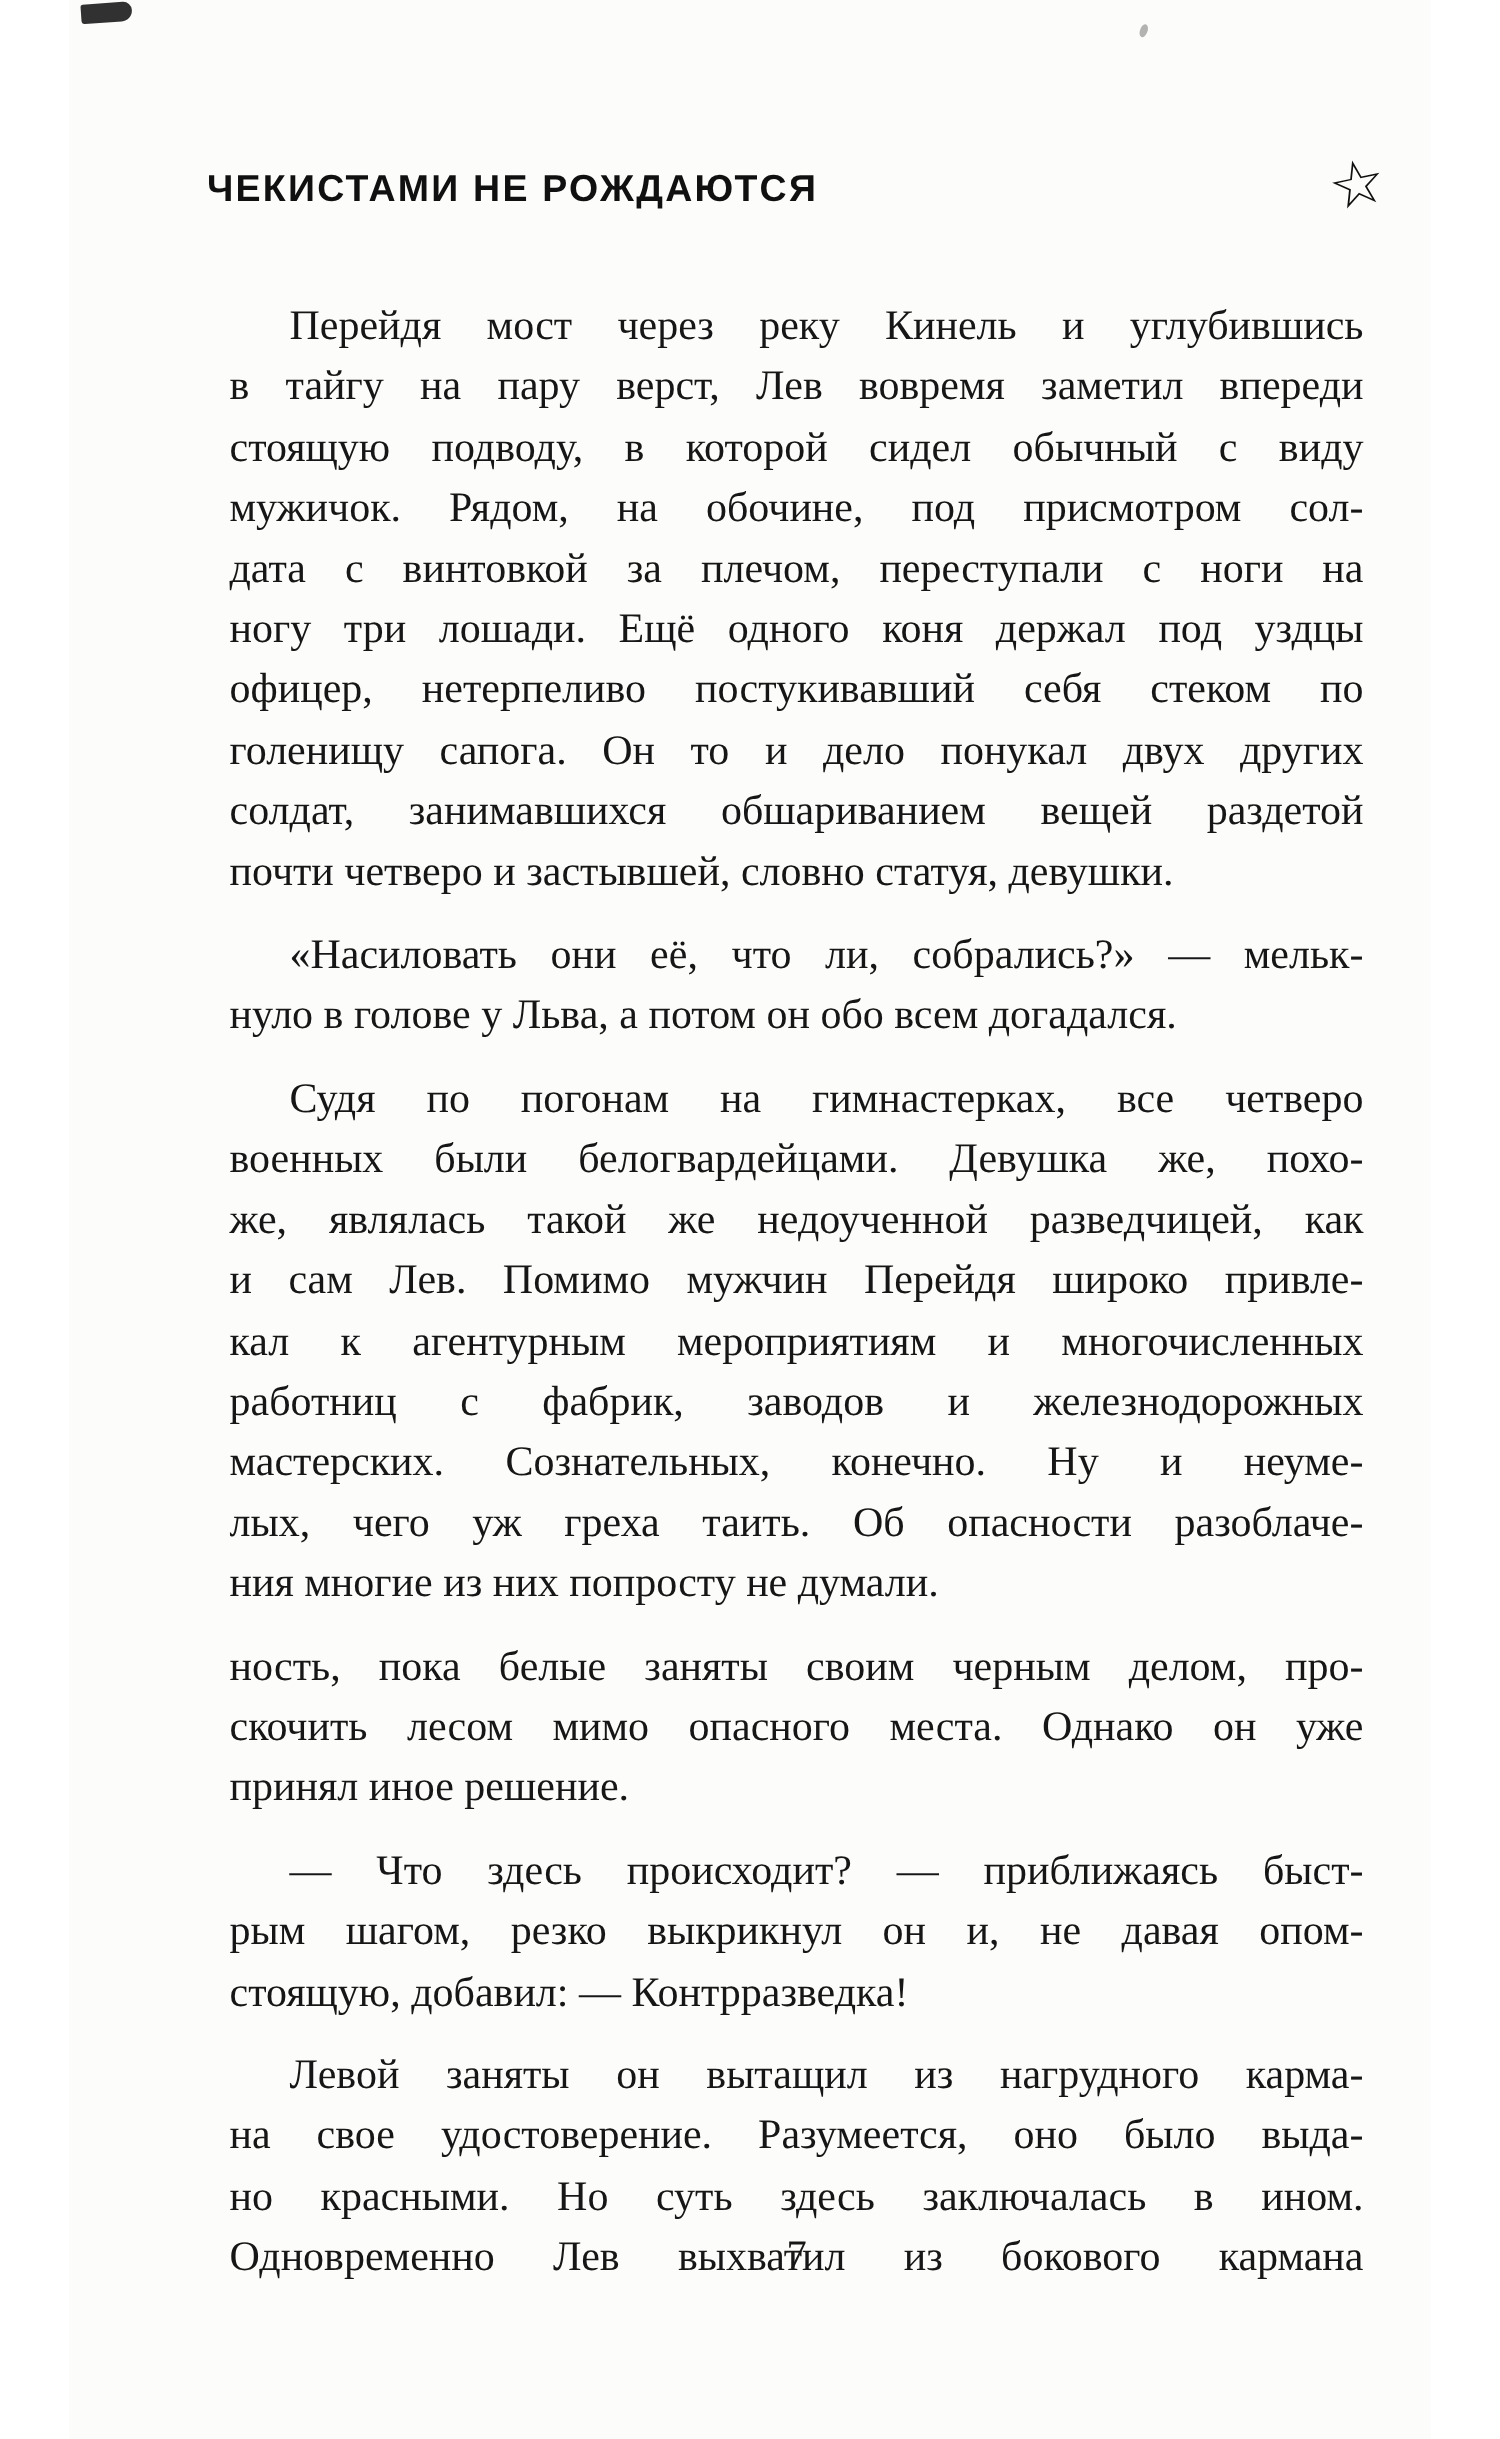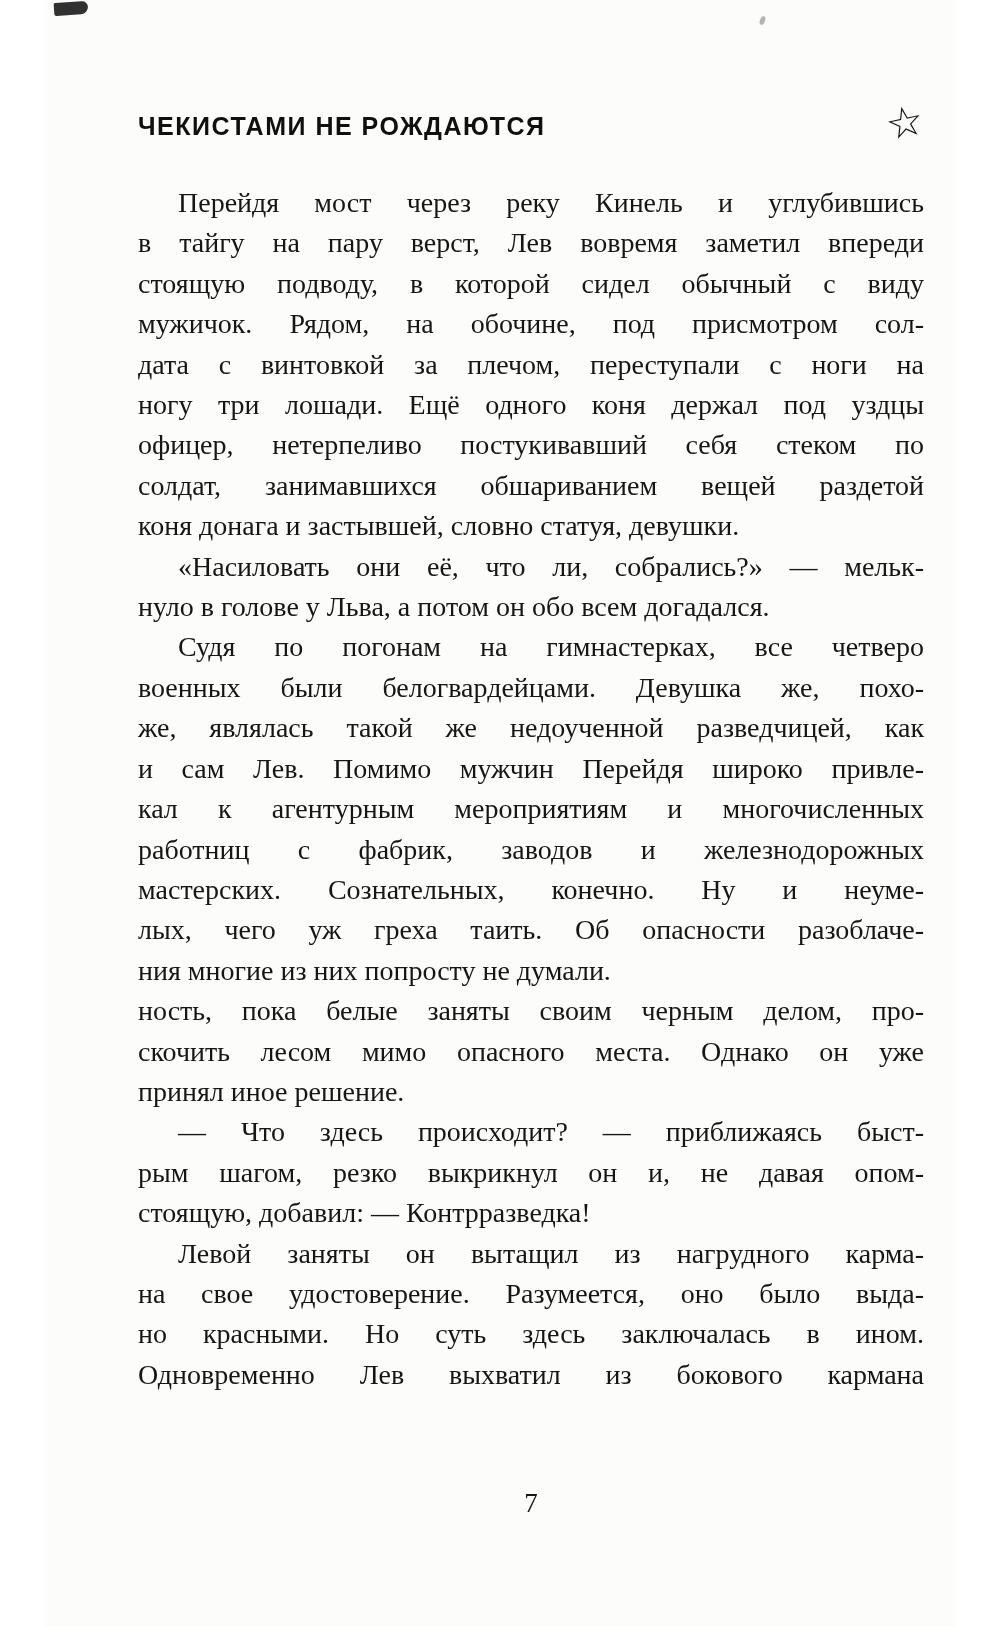--- a/index.html
+++ b/index.html
@@ -61,21 +61,21 @@
     user-select: none;
   }
   .body-text {
     position: absolute;
     top: 183px;
     left: 92px;
     width: 786px;
     font-size: 28px;
     line-height: 40.4px;
   }
-  .paragraph { margin: 0; }
+  .paragraph { margin: 15px; }
   .line {
     text-align: justify;
     text-align-last: justify;
     white-space: normal;
   }
   .line.last { text-align-last: left; }
   .line.indent { text-indent: 40px; }
   .page-footer {
     position: absolute;
     top: 1488px;
@@ -102,22 +102,23 @@
   <div class="body-text">
 
   <div class="paragraph">
         <div class="line indent">Перейдя мост через реку Кинель и углубившись</div>
         <div class="line">в тайгу на пару верст, Лев вовремя заметил впереди</div>
         <div class="line">стоящую подводу, в которой сидел обычный с виду</div>
         <div class="line">мужичок. Рядом, на обочине, под присмотром сол-</div>
         <div class="line">дата с винтовкой за плечом, переступали с ноги на</div>
         <div class="line">ногу три лошади. Ещё одного коня держал под уздцы</div>
         <div class="line">офицер, нетерпеливо постукивавший себя стеком по</div>
+        <div class="line">голенищу сапога. Он то и дело понукал двух других</div>
         <div class="line">солдат, занимавшихся обшариванием вещей раздетой</div>
-        <div class="line last">коня донага и застывшей, словно статуя, девушки.</div>
+        <div class="line last">почти четверо и застывшей, словно статуя, девушки.</div>
       </div>
       <div class="paragraph">
         <div class="line indent">«Насиловать они её, что ли, собрались?» — мельк-</div>
         <div class="line last">нуло в голове у Льва, а потом он обо всем догадался.</div>
       </div>
       <div class="paragraph">
         <div class="line indent">Судя по погонам на гимнастерках, все четверо</div>
         <div class="line">военных были белогвардейцами. Девушка же, похо-</div>
         <div class="line">же, являлась такой же недоученной разведчицей, как</div>
         <div class="line">и сам Лев. Помимо мужчин Перейдя широко привле-</div>

